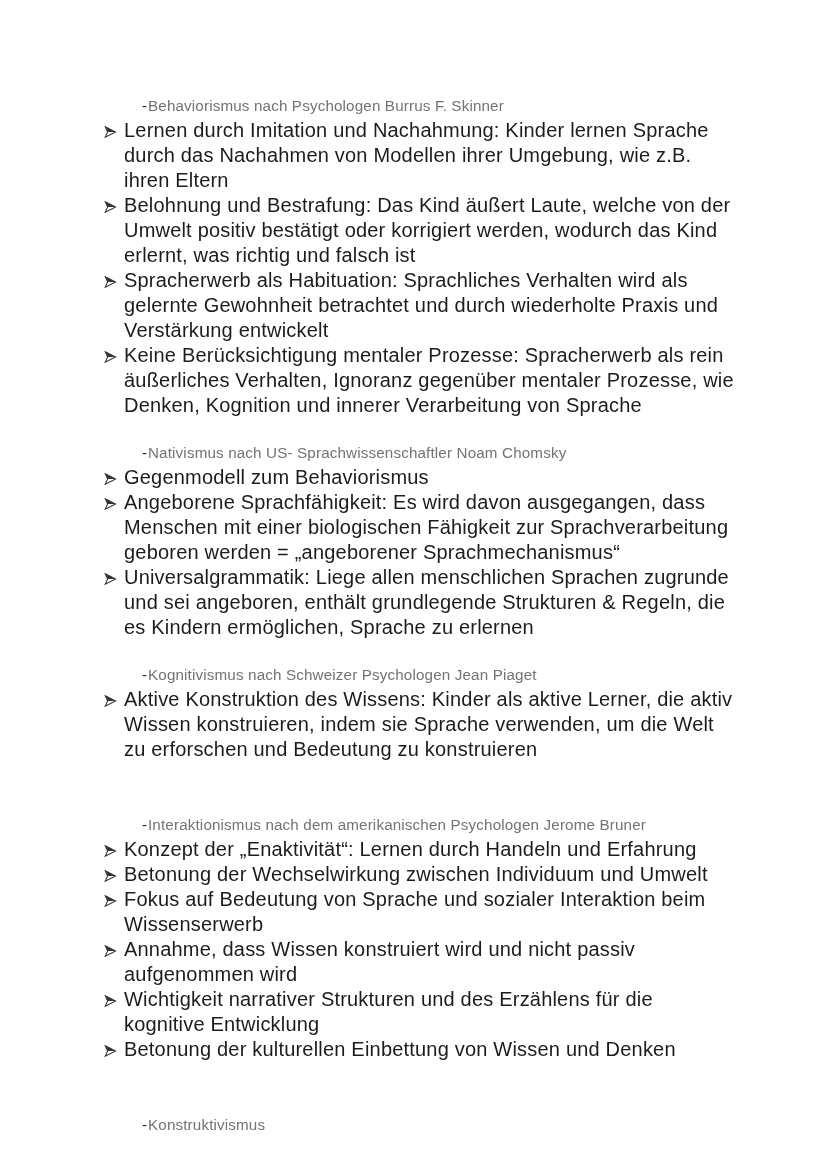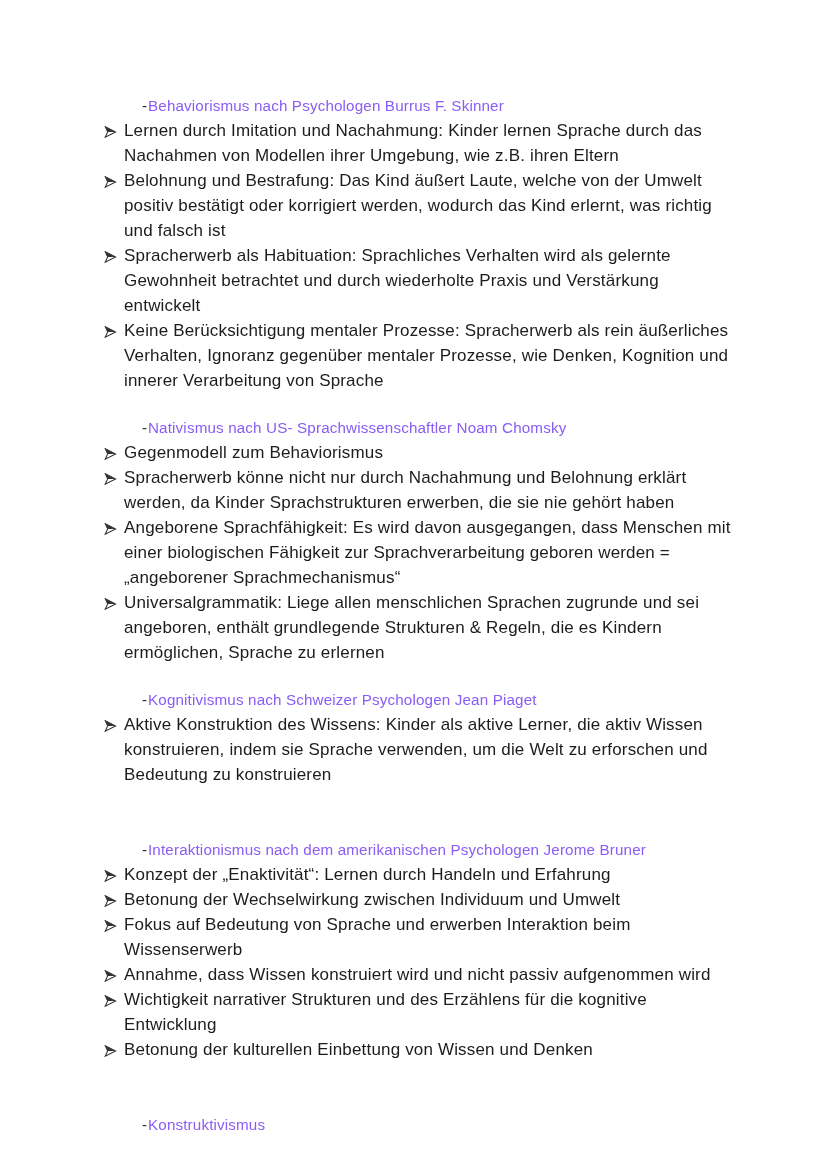--- a/index.html
+++ b/index.html
@@ -48,33 +48,33 @@
   .heading-dash {
     width: 52px;
     flex: 0 0 52px;
     text-align: left;
     padding-left: 46px;
     box-sizing: border-box;
     color: #2a2a2a;
   }
   .heading-text {
     flex: 1 1 auto;
-    color: #8b5cf6;
+    color: #737373;
   }
 
   
   .bullets {
     list-style: none;
     margin: 0;
     padding: 0;
   }
   .bullet-item {
     display: flex;
     align-items: flex-start;
-    font-size: 17px;
+    font-size: 20px;
     line-height: 25px;
     letter-spacing: 0.01em;
     margin: 0;
   }
   .bullet-marker {
     flex: 0 0 28px;
     width: 28px;
     display: block;
     position: relative;
     top: 1px;
@@ -156,29 +156,20 @@
             </span>
             <span class="bullet-text">Gegenmodell zum Behaviorismus</span>
           </li>
           <li class="bullet-item">
             <span class="bullet-marker">
               <svg width="13" height="12" viewBox="0 0 13 12" aria-hidden="true">
                 <path d="M1.2 0.6 L11.6 5.9 L1.2 11.2 L3.6 5.9 Z" fill="none" stroke="#333333" stroke-width="1.05" stroke-linejoin="miter"></path>
                 <path d="M1.2 0.6 L11.6 5.9 L3.6 5.9 Z" fill="#333333"></path>
               </svg>
             </span>
-            <span class="bullet-text">Spracherwerb könne nicht nur durch Nachahmung und Belohnung erklärt werden, da Kinder Sprachstrukturen erwerben, die sie nie gehört haben</span>
-          </li>
-          <li class="bullet-item">
-            <span class="bullet-marker">
-              <svg width="13" height="12" viewBox="0 0 13 12" aria-hidden="true">
-                <path d="M1.2 0.6 L11.6 5.9 L1.2 11.2 L3.6 5.9 Z" fill="none" stroke="#333333" stroke-width="1.05" stroke-linejoin="miter"></path>
-                <path d="M1.2 0.6 L11.6 5.9 L3.6 5.9 Z" fill="#333333"></path>
-              </svg>
-            </span>
             <span class="bullet-text">Angeborene Sprachfähigkeit: Es wird davon ausgegangen, dass Menschen mit einer biologischen Fähigkeit zur Sprachverarbeitung geboren werden = „angeborener Sprachmechanismus“</span>
           </li>
           <li class="bullet-item">
             <span class="bullet-marker">
               <svg width="13" height="12" viewBox="0 0 13 12" aria-hidden="true">
                 <path d="M1.2 0.6 L11.6 5.9 L1.2 11.2 L3.6 5.9 Z" fill="none" stroke="#333333" stroke-width="1.05" stroke-linejoin="miter"></path>
                 <path d="M1.2 0.6 L11.6 5.9 L3.6 5.9 Z" fill="#333333"></path>
               </svg>
             </span>
             <span class="bullet-text">Universalgrammatik: Liege allen menschlichen Sprachen zugrunde und sei angeboren, enthält grundlegende Strukturen &amp; Regeln, die es Kindern ermöglichen, Sprache zu erlernen</span>
@@ -228,21 +219,21 @@
             </span>
             <span class="bullet-text">Betonung der Wechselwirkung zwischen Individuum und Umwelt</span>
           </li>
           <li class="bullet-item">
             <span class="bullet-marker">
               <svg width="13" height="12" viewBox="0 0 13 12" aria-hidden="true">
                 <path d="M1.2 0.6 L11.6 5.9 L1.2 11.2 L3.6 5.9 Z" fill="none" stroke="#333333" stroke-width="1.05" stroke-linejoin="miter"></path>
                 <path d="M1.2 0.6 L11.6 5.9 L3.6 5.9 Z" fill="#333333"></path>
               </svg>
             </span>
-            <span class="bullet-text">Fokus auf Bedeutung von Sprache und erwerben Interaktion beim Wissenserwerb</span>
+            <span class="bullet-text">Fokus auf Bedeutung von Sprache und sozialer Interaktion beim Wissenserwerb</span>
           </li>
           <li class="bullet-item">
             <span class="bullet-marker">
               <svg width="13" height="12" viewBox="0 0 13 12" aria-hidden="true">
                 <path d="M1.2 0.6 L11.6 5.9 L1.2 11.2 L3.6 5.9 Z" fill="none" stroke="#333333" stroke-width="1.05" stroke-linejoin="miter"></path>
                 <path d="M1.2 0.6 L11.6 5.9 L3.6 5.9 Z" fill="#333333"></path>
               </svg>
             </span>
             <span class="bullet-text">Annahme, dass Wissen konstruiert wird und nicht passiv aufgenommen wird</span>
           </li>

